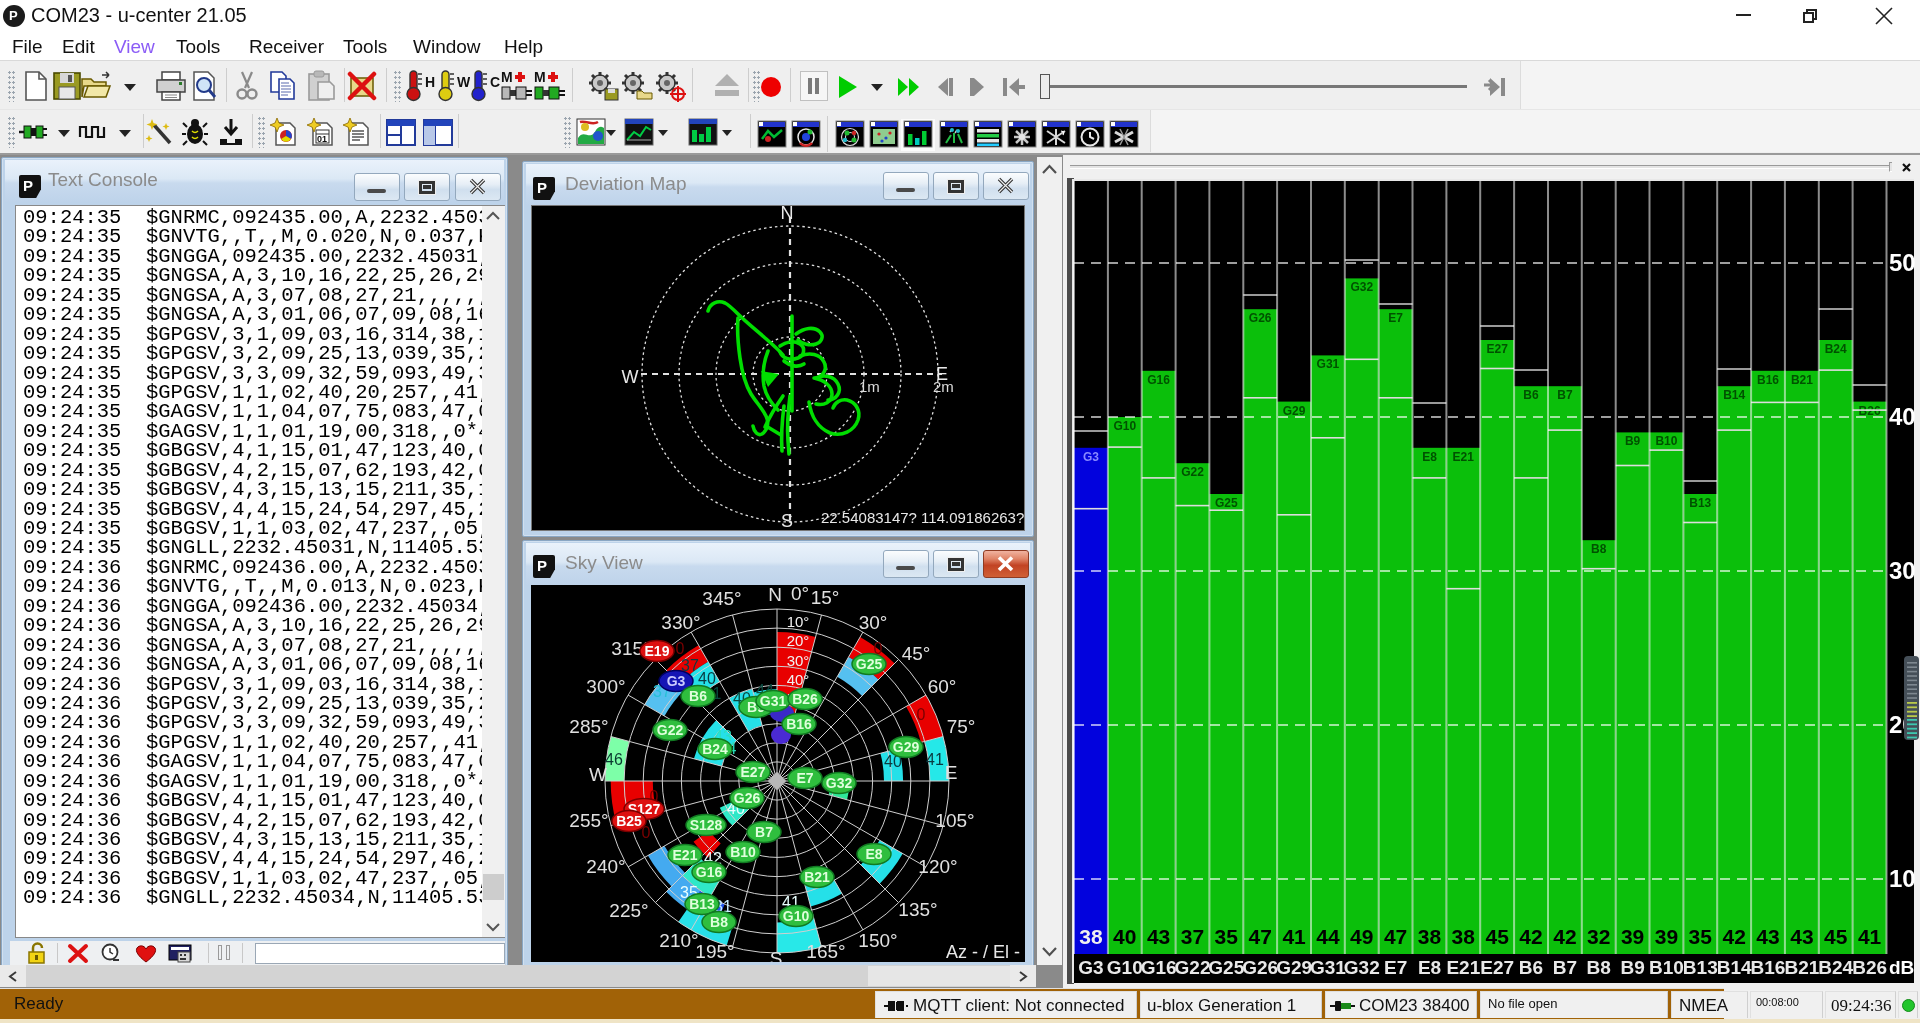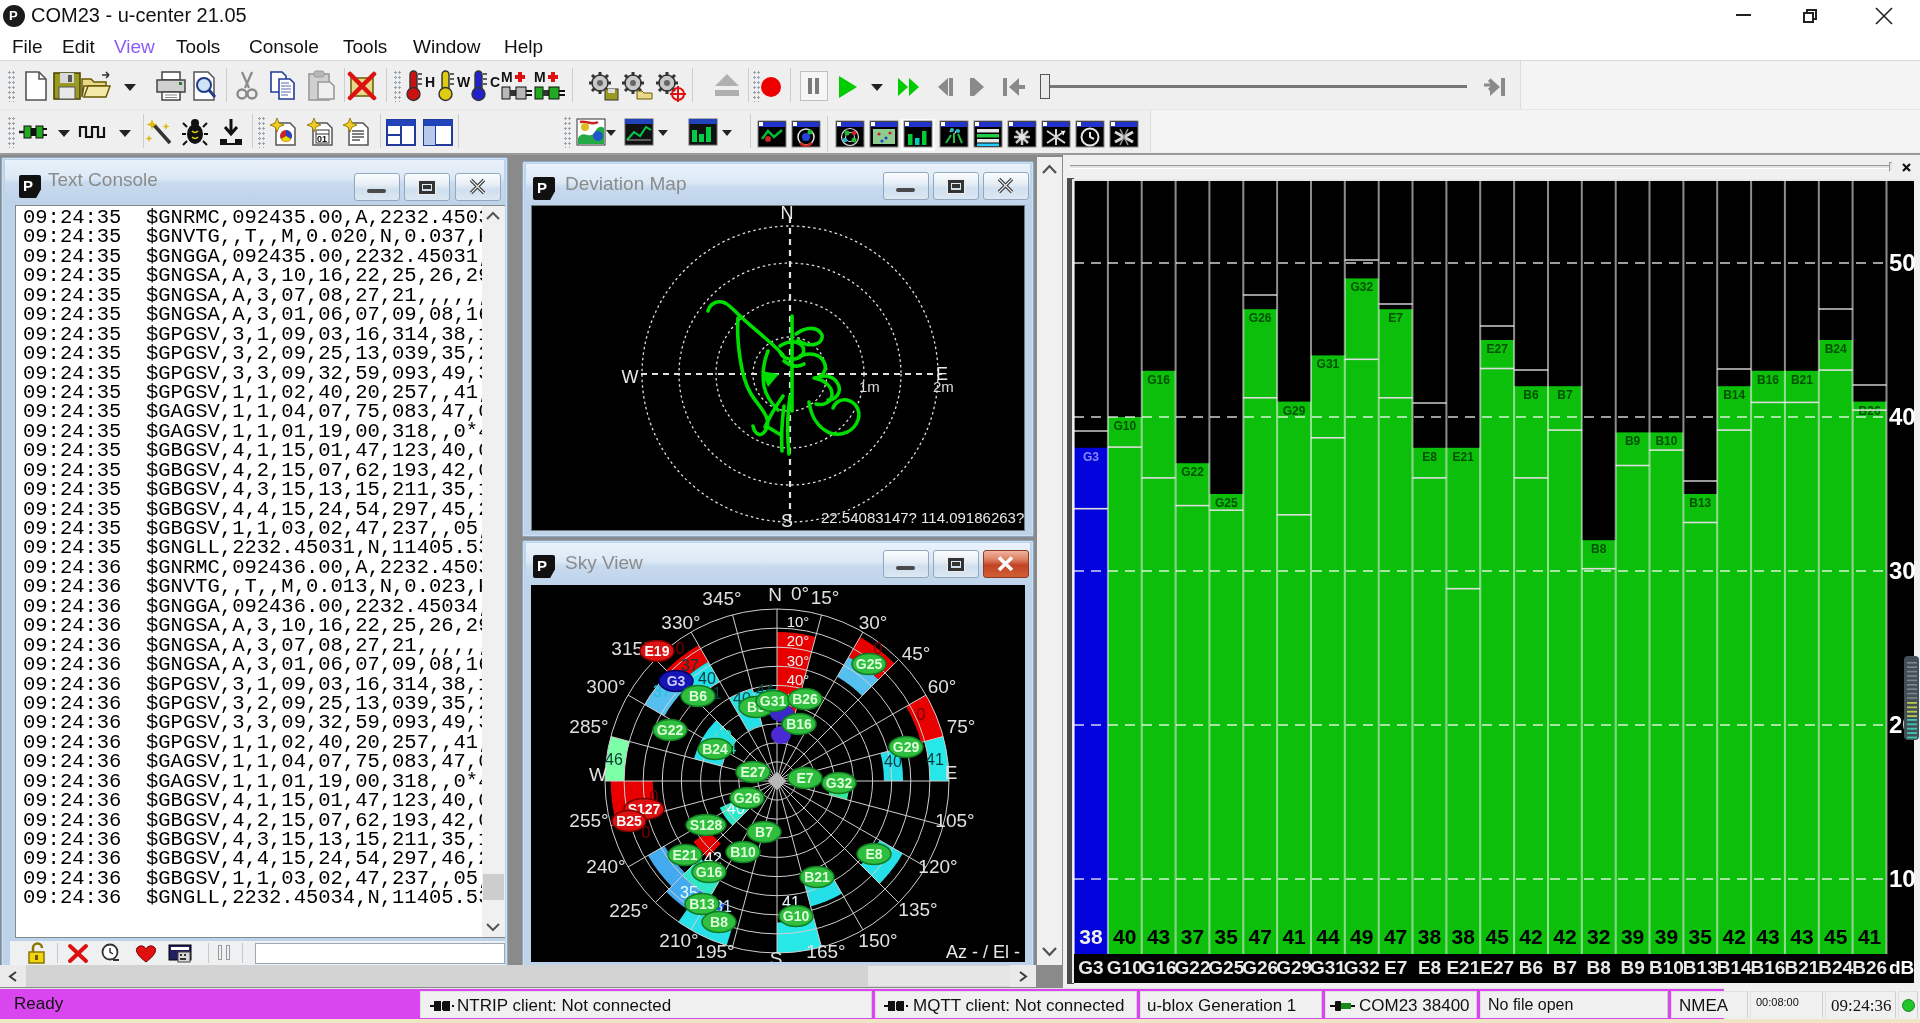--- a/index.html
+++ b/index.html
@@ -20,21 +20,21 @@
 <div class="abs" style="left:1806px;top:9px;width:11px;height:11px;border:2px solid #222;background:#fff;"></div>
 <div class="abs" style="left:1803px;top:12px;width:11px;height:11px;border:2px solid #222;background:#fff;"></div>
 <svg class="abs" style="left:1875px;top:7px" width="18" height="18">
     <path d="M1,1 L17,17 M17,1 L1,17" stroke="#222" stroke-width="1.6"></path>
   </svg>
 <div class="abs" style="left:0;top:32px;width:1920px;height:28px;background:#ffffff;"></div>
 <div class="abs" style="left:12px;top:36px;font-size:19px;color:#111;">File</div>
 <div class="abs" style="left:62px;top:36px;font-size:19px;color:#111;">Edit</div>
 <div class="abs" style="left:114px;top:36px;font-size:19px;color:#8b5cf6;">View</div>
 <div class="abs" style="left:176px;top:36px;font-size:19px;color:#111;">Tools</div>
-<div class="abs" style="left:249px;top:36px;font-size:19px;color:#111;">Console</div>
+<div class="abs" style="left:249px;top:36px;font-size:19px;color:#111;">Receiver</div>
 <div class="abs" style="left:343px;top:36px;font-size:19px;color:#111;text-align:right;">Tools</div>
 <div class="abs" style="left:413px;top:36px;font-size:19px;color:#111;">Window</div>
 <div class="abs" style="left:504px;top:36px;font-size:19px;color:#111;">Help</div>
 <div class="abs" style="left:0;top:60px;width:1920px;height:49px;background:#efefef;border-top:1px solid #d9d9d9;"></div>
 <div class="abs" style="left:1520px;top:61px;width:400px;height:48px;background:#f4f4f4;border-left:1px solid #dcdcdc;"></div>
 <div class="abs" style="left:0;top:109px;width:1920px;height:46px;background:#efefef;border-top:1px solid #e6e6e6;border-bottom:2px solid #9a9a9a;"></div>
 <div class="abs" style="left:1150px;top:110px;width:770px;height:42px;background:#f4f4f4;border-left:1px solid #dcdcdc;"></div>
 <div class="abs" style="left:8px;top:70px;width:3px;height:32px;background-image:radial-gradient(circle, #9aa4ae 1.2px, transparent 1.3px);background-size:3px 5px;"></div>
 <div class="abs" style="left:12px;top:70px;width:3px;height:32px;background-image:radial-gradient(circle, #9aa4ae 1.2px, transparent 1.3px);background-size:3px 5px;"></div>
 <svg class="abs" style="left:22px;top:70px" width="28" height="32">
@@ -961,34 +961,22 @@
 <rect x="844" y="551.4" width="10" height="1.8" fill="#b9c94a"></rect>
 <rect x="844" y="555.8" width="10" height="1.8" fill="#b9c94a"></rect>
 <rect x="844" y="560.2" width="10" height="1.8" fill="#b9c94a"></rect>
 <rect x="844" y="564.0" width="10" height="1.8" fill="#3dc9b0"></rect>
 <rect x="844" y="568.4" width="10" height="1.8" fill="#3dc9b0"></rect>
 <rect x="844" y="572.8" width="10" height="1.8" fill="#3dc9b0"></rect>
 <rect x="844" y="577.2" width="10" height="1.8" fill="#3dc9b0"></rect>
 <rect x="844" y="581.6" width="10" height="1.8" fill="#3dc9b0"></rect>
 </svg>
 </div>
-<div class="abs" style="left:0;top:988px;width:1724px;height:31px;background:#d946ef;border-top:1px solid #e2e2e2;padding-left:33px;">
+<div class="abs" style="left:0;top:988px;width:1724px;height:31px;background:#a16207;border-top:1px solid #e2e2e2;padding-left:33px;">
 <div class="abs" style="left:14px;top:5px;font-size:17px;color:#111;">Ready</div>
-<div class="abs" style="left:420px;top:2px;width:452px;height:27px;border:1px solid #e0e0e0;border-right-color:#cfcfcf;border-bottom:0;background:#f0f0f0;overflow:hidden;">
-<svg class="abs" style="left:8px;top:7px" width="26" height="14">
-        <g stroke="#111" stroke-width="2" fill="none">
-          <path d="M1,7 h5"></path>
-          <rect x="6" y="3" width="5" height="8" fill="#111"></rect>
-          <path d="M14,3 v8 M14,7 h4"></path>
-          <rect x="15" y="3" width="5" height="8" fill="#111"></rect>
-          <path d="M23,7 h2"></path>
-        </g>
-      </svg>
-<div class="abs" style="left:36px;top:4px;font-size:17px;color:#111;">NTRIP client: Not connected</div>
-</div>
 <div class="abs" style="left:875px;top:2px;width:262px;height:27px;border:1px solid #e0e0e0;border-right-color:#cfcfcf;border-bottom:0;background:#f0f0f0;overflow:hidden;">
 <svg class="abs" style="left:7px;top:7px" width="26" height="14">
         <g stroke="#111" stroke-width="2" fill="none">
           <path d="M1,7 h5"></path>
           <rect x="6" y="3" width="5" height="8" fill="#111"></rect>
           <path d="M14,3 v8 M14,7 h4"></path>
           <rect x="15" y="3" width="5" height="8" fill="#111"></rect>
           <path d="M23,7 h2"></path>
         </g>
       </svg>
@@ -1002,21 +990,21 @@
         <g fill="#111">
           <rect x="0" y="6" width="5" height="2"></rect>
           <rect x="5" y="2" width="6" height="10" rx="1"></rect>
           <rect x="11" y="4" width="10" height="6" fill="#1a8a1a"></rect>
           <rect x="21" y="6" width="4" height="2"></rect>
         </g>
       </svg>
 <div class="abs" style="left:33px;top:4px;font-size:17px;color:#111;">COM23 38400</div>
 </div>
 <div class="abs" style="left:1480px;top:2px;width:188px;height:27px;border:1px solid #e0e0e0;border-right-color:#cfcfcf;border-bottom:0;background:#f0f0f0;overflow:hidden;">
-<div class="abs" style="left:7px;top:4px;font-size:16px;color:#111;">No file open</div>
+<div class="abs" style="left:7px;top:4px;font-size:13px;color:#111;">No file open</div>
 </div>
 <div class="abs" style="left:1671px;top:2px;width:77px;height:27px;border:1px solid #e0e0e0;border-right-color:#cfcfcf;border-bottom:0;background:#f0f0f0;overflow:hidden;">
 <div class="abs" style="left:7px;top:4px;font-size:17px;color:#111;">NMEA</div>
 </div>
 <div class="abs" style="left:1750px;top:2px;width:73px;height:27px;border:1px solid #e0e0e0;border-right-color:#cfcfcf;border-bottom:0;background:#f0f0f0;overflow:hidden;">
 <div class="abs" style="left:5px;top:4px;font-size:11px;color:#111;white-space:nowrap;">00:08:00</div>
 </div>
 <div class="abs" style="left:1825px;top:2px;width:71px;height:27px;border:1px solid #e0e0e0;border-right-color:#cfcfcf;border-bottom:0;background:#f0f0f0;overflow:hidden;font-family:Liberation Serif, serif;">
 <div class="abs" style="left:5px;top:4px;font-size:17px;color:#111;white-space:nowrap;">09:24:36</div>
 </div>

